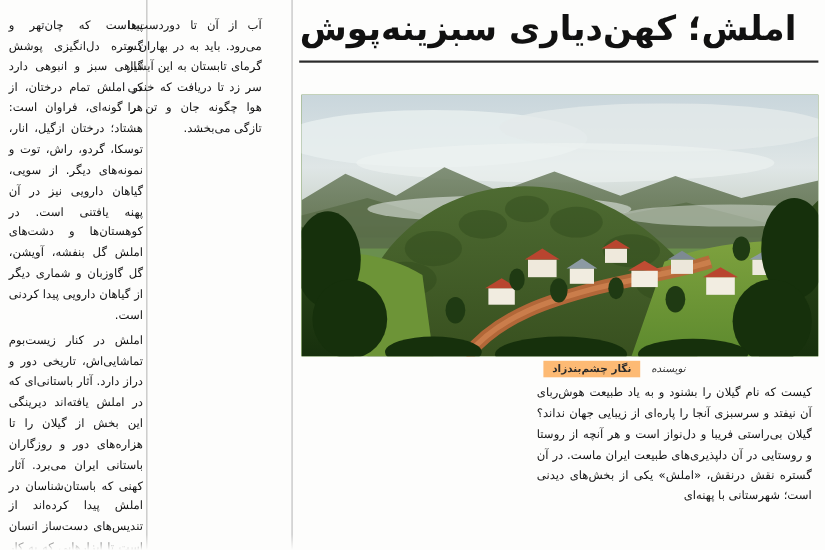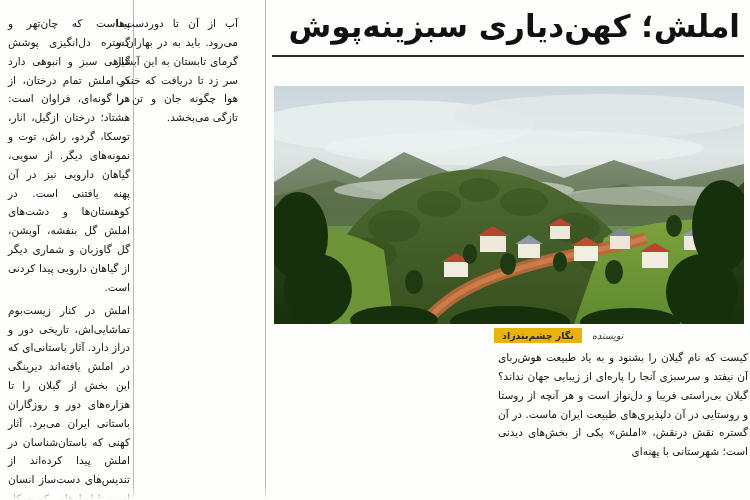--- a/index.html
+++ b/index.html
@@ -31,21 +31,21 @@
     width: 1px;
     background: #b9b9b9;
   }
   .v-rule.r1 { left: 133px; }
   .v-rule.r2 { left: 265px; }
 
   
   .headline-wrap {
     position: absolute;
     top: 6px;
-    right: 6px;
+    right: 22px;
     width: 470px;
     text-align: right;
   }
   .headline {
     font-family: "DejaVu Sans", "Liberation Sans", sans-serif;
     font-weight: bold;
     font-size: 31px;
     line-height: 1.35;
     letter-spacing: -0.5px;
     color: #111;
@@ -80,21 +80,21 @@
     position: absolute;
     top: 328px;
     right: 6px;
     width: 250px;
     height: 15px;
     display: flex;
     flex-direction: row-reverse;
     align-items: stretch;
   }
   .byline-box {
-    background: #eab308;
+    background: #fdba74;
     color: #2a2a2a;
     font-size: 9.5px;
     font-weight: bold;
     line-height: 15px;
     padding: 0 8px;
     white-space: nowrap;
   }
   .byline-role {
     font-size: 9.5px;
     color: #333;
@@ -113,21 +113,21 @@
     font-size: 10.6px;
     line-height: 1.78;
     color: #141414;
   }
   .col p { margin: 0 0 4px 0; }
 
   .col-left   { top: 14px;  right: 620px; width: 122px; }
   .col-mid    { top: 14px;  right: 512px; width: 122px; }
 
   
-  .col-br { top: 348px; right: 2px; width: 250px; }
+  .col-br { top: 348px; right: 12px; width: 250px; }
 
   .fade-bottom {
     position: absolute;
     left: 0; right: 0; bottom: 0;
     height: 14px;
     background: linear-gradient(to bottom, rgba(253,253,252,0), rgba(253,253,252,1));
     pointer-events: none;
   }
 </style>
 </head>

